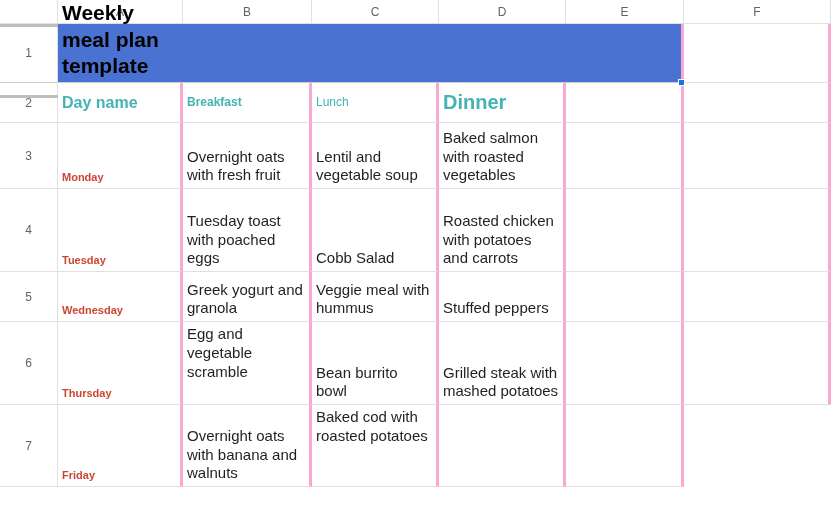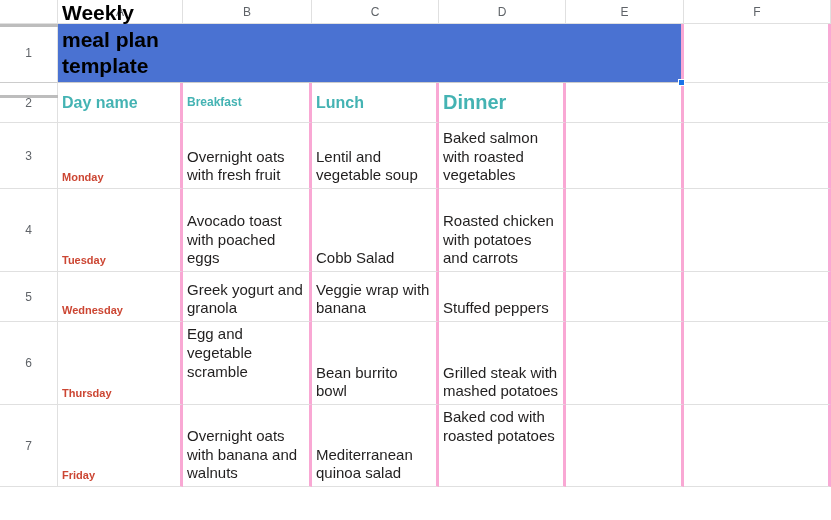--- a/index.html
+++ b/index.html
@@ -125,59 +125,58 @@
   <div class="cell title-cell r1 merge-inner-right row-sep-thick"></div>
   <div class="cell title-cell r1 merge-inner-right row-sep-thick"></div>
   <div class="cell title-cell r1 row-sep-thick" style="position:relative;">
     <div class="selection-handle"></div>
   </div>
   <div class="cell r1"></div>
 
   <div class="row-header r2">2</div>
   <div class="cell r2" style="color:#44b3b3;font-weight:bold;font-size:16px;align-items:center;">Day name</div>
   <div class="cell r2" style="color:#44b3b3;font-weight:bold;font-size:12px;align-items:center;">Breakfast</div>
-  <div class="cell r2" style="color:#44b3b3;font-weight:bold;font-size:16px;align-items:center;">Lunch</div>
+  <div class="cell r2" style="color:#44b3b3;font-weight:normal;font-size:12px;align-items:center;">Lunch</div>
   <div class="cell r2" style="color:#44b3b3;font-weight:bold;font-size:20px;align-items:center;">Dinner</div>
   <div class="cell r2"></div>
   <div class="cell r2"></div>
 
   <div class="row-header r3">3</div>
   <div class="cell day-cell r3">Monday</div>
   <div class="cell r3">Overnight oats with fresh fruit</div>
   <div class="cell r3">Lentil and vegetable soup</div>
   <div class="cell r3">Baked salmon with roasted vegetables</div>
   <div class="cell r3"></div>
   <div class="cell r3"></div>
 
   <div class="row-header r4">4</div>
   <div class="cell day-cell r4">Tuesday</div>
-  <div class="cell r4">Avocado toast with poached eggs</div>
+  <div class="cell r4">Tuesday toast with poached eggs</div>
   <div class="cell r4">Cobb Salad</div>
   <div class="cell r4">Roasted chicken with potatoes and carrots</div>
   <div class="cell r4"></div>
   <div class="cell r4"></div>
 
   <div class="row-header r5">5</div>
   <div class="cell day-cell r5">Wednesday</div>
   <div class="cell r5">Greek yogurt and granola</div>
-  <div class="cell r5">Veggie wrap with banana</div>
+  <div class="cell r5">Veggie meal with hummus</div>
   <div class="cell r5">Stuffed peppers</div>
   <div class="cell r5"></div>
   <div class="cell r5"></div>
 
   <div class="row-header r6">6</div>
   <div class="cell day-cell r6">Thursday</div>
   <div class="cell r6" style="align-items:flex-start;padding-top:3px;">Egg and vegetable scramble</div>
   <div class="cell r6">Bean burrito bowl</div>
   <div class="cell r6">Grilled steak with mashed potatoes</div>
   <div class="cell r6"></div>
   <div class="cell r6"></div>
 
   <div class="row-header r7">7</div>
   <div class="cell day-cell r7">Friday</div>
   <div class="cell r7">Overnight oats with banana and walnuts</div>
-  <div class="cell r7">Mediterranean quinoa salad</div>
   <div class="cell r7" style="align-items:flex-start;padding-top:3px;">Baked cod with roasted potatoes</div>
   <div class="cell r7"></div>
   <div class="cell r7"></div>
 </div>
 
 <div class="active-row-marker"></div>
 
 </body></html>

